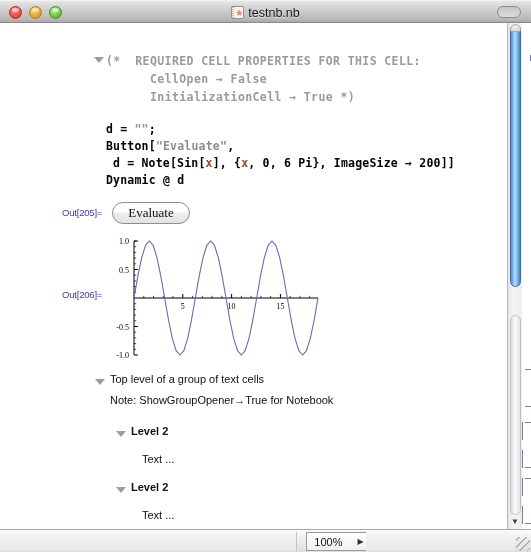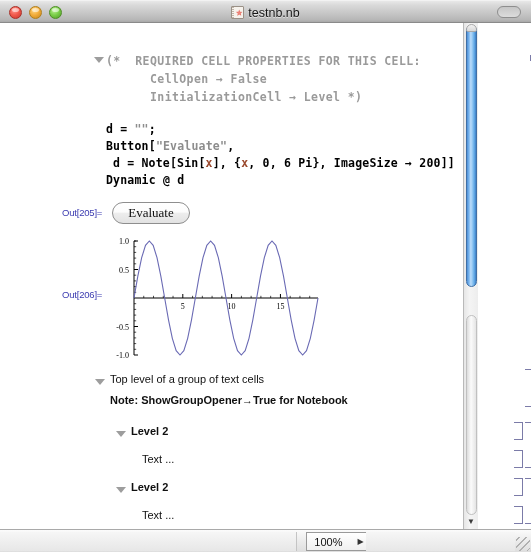--- a/index.html
+++ b/index.html
@@ -11,21 +11,21 @@
     width: 531px;
     height: 552px;
     overflow: hidden;
     font-family: "Liberation Sans", sans-serif;
   }
 
   
   #window {
     position: absolute;
     left: 0; top: 0;
-    width: 478px;
+    width: 522px;
     height: 552px;
     background: #ffffff;
   }
 
   
   #titlebar {
     position: absolute;
     left: 0; top: 0;
     width: 531px;
     height: 23px;
@@ -210,21 +210,21 @@
     width: 215px; height: 122px;
   }
 
   
   .txtcell {
     font-family: "Liberation Sans", sans-serif;
     font-size: 11px;
     color: #101010;
   }
   #text-top   { left: 66px; top: 350px; }
-  #text-note  { left: 66px; top: 371px; font-weight: bold; }
+  #text-note  { left: 66px; top: 371px; }
   #lvl2-a     { left: 87px; top: 402px; font-weight: bold; }
   #txt-a      { left: 98px; top: 430px; }
   #lvl2-b     { left: 87px; top: 458px; font-weight: bold; }
   #txt-b      { left: 98px; top: 486px; }
 
   
   .bracket {
     position: absolute;
     border: 1px solid #7b7ba8;
     border-left: none;
@@ -361,21 +361,21 @@
   </div>
 
   <div id="content">
     <div id="doc">
 
       <div class="opener-tri" id="opener-code"></div>
       <div class="opener-tri" id="opener-top"></div>
       <div class="opener-tri" id="opener-l2a"></div>
       <div class="opener-tri" id="opener-l2b"></div>
 
-      <div class="abs" id="comment-block"><span id="comment-line1">(*  REQUIRED CELL PROPERTIES FOR THIS CELL:</span><br><span id="comment-line2">CellOpen → False</span><br><span id="comment-line3">InitializationCell → Level *)</span></div>
+      <div class="abs" id="comment-block"><span id="comment-line1">(*  REQUIRED CELL PROPERTIES FOR THIS CELL:</span><br><span id="comment-line2">CellOpen → False</span><br><span id="comment-line3">InitializationCell → True *)</span></div>
 
       <div class="abs" id="code-block"><span>d = </span><span class="str">""</span><span>;</span><br><span>Button[</span><span class="str">"Evaluate"</span><span>,</span><br><span class="ind1"></span><span>d = Note[Sin[</span><span class="loc">x</span><span>], {</span><span class="loc">x</span><span>, 0, 6 Pi}, ImageSize → 200]]</span><br><span>Dynamic @ d</span></div>
 
       <div class="abs outlabel" id="out205">Out[205]=</div>
       <div class="abs" id="evaluate-button">Evaluate</div>
 
       <div class="abs outlabel" id="out206">Out[206]=</div>
 
       <div class="abs" id="plot-wrap">
         <svg id="plot-svg" width="215" height="122" viewBox="0 0 215 122">

